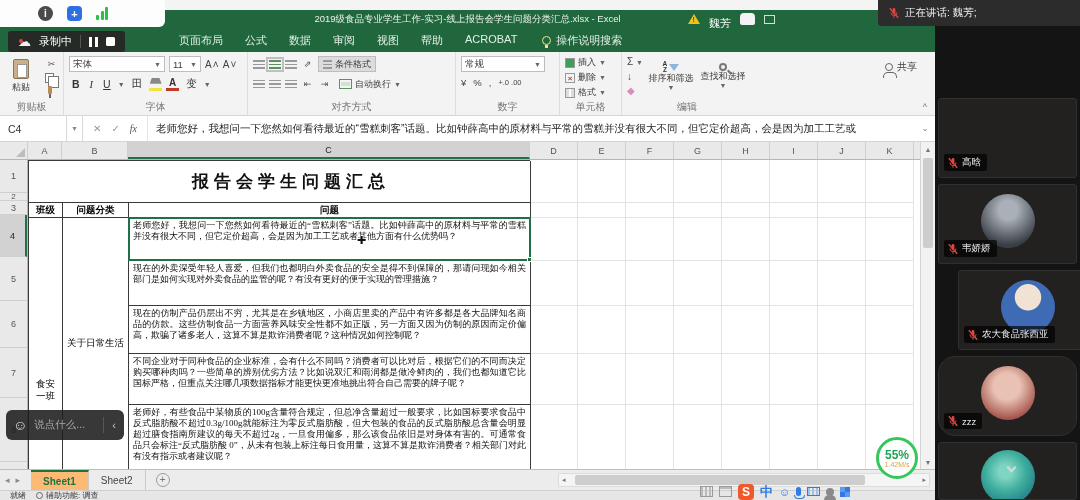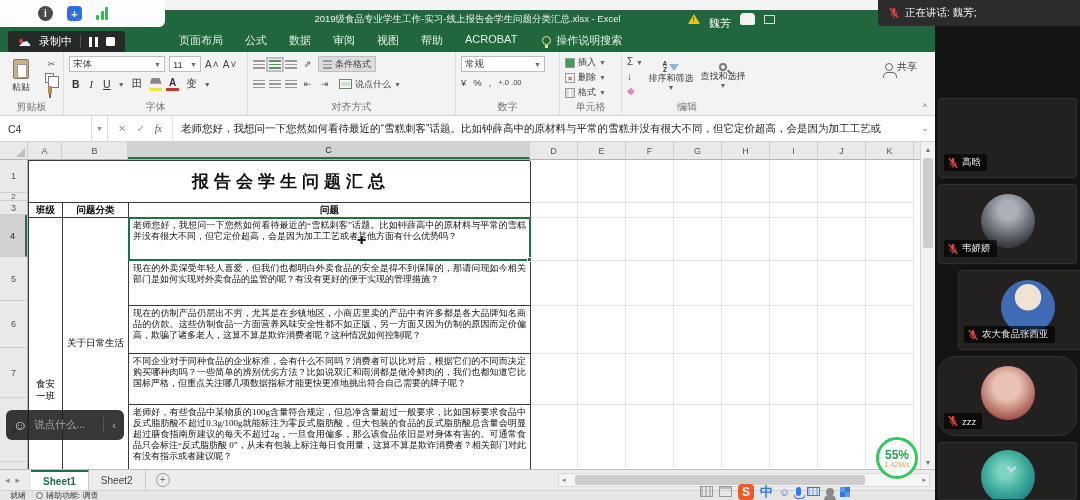--- a/index.html
+++ b/index.html
@@ -72,21 +72,21 @@
   .azico { display:flex; flex-direction:column; font-size:6.5px; font-weight:bold; color:#333; line-height:6px; }
   .ico-funnel { width:0; height:0; border-left:5px solid transparent; border-right:5px solid transparent; border-top:7px solid #8fb4d9; }
   .ico-lens { width:8px; height:8px; border:2px solid #777; border-radius:50%; position:relative; }
   .ico-lens:after { content:""; position:absolute; left:6px; top:6px; width:5px; height:2px; background:#777; transform:rotate(45deg); }
   .share-btn { position:absolute; right:18px; top:8px; display:flex; align-items:center; gap:4px; font-size:10px; color:#444; }
   .ico-person { width:8px; height:8px; border-radius:50%; border:1.5px solid #666; position:relative; }
   .ico-person:after { content:""; position:absolute; left:-3px; top:8px; width:12px; height:5px; border-radius:5px 5px 0 0; border:1.5px solid #666; border-bottom:none; }
   .ribbon-collapse { position:absolute; right:8px; bottom:3px; color:#777; font-size:9px; }
 
   .formulabar { position:absolute; left:0; top:116px; width:935px; height:26px; background:#fff; border-bottom:1px solid #d4d4d4; display:flex; align-items:center; z-index:2; }
-  .namebox { width:92px; height:100%; border-right:1px solid #d9d9d9; display:flex; align-items:center; padding-left:8px; font-size:10.5px; color:#333; }
+  .namebox { width:67px; height:100%; border-right:1px solid #d9d9d9; display:flex; align-items:center; padding-left:8px; font-size:10.5px; color:#333; }
   .nb-caret { width:16px; height:100%; border-right:1px solid #d9d9d9; display:flex; align-items:center; justify-content:center; color:#888; font-size:7px; }
   .fb-icons { display:flex; align-items:center; gap:10px; padding:0 10px; color:#999; font-size:10px; border-right:1px solid #e4e4e4; height:100%; }
   .fb-fx { font-family:"Liberation Serif", serif; font-style:italic; color:#555; }
   .fb-text { flex:1; font-size:10.5px; color:#222; padding:0 8px; white-space:nowrap; overflow:hidden; }
   .fb-expand { width:20px; color:#777; font-size:8px; text-align:center; }
 
   
   .colheaders { position:absolute; left:0; top:142px; width:935px; height:18px; background:#e9e9e9; display:flex; border-bottom:1px solid #b5b5b5; z-index:1; font-size:9px; color:#555; }
   .ch { border-right:1px solid #cfcfcf; display:flex; align-items:center; justify-content:center; height:100%; }
   .ch.corner { width:28px; position:relative; background:#e9e9e9; }
@@ -123,21 +123,21 @@
 
   .vscroll { position:absolute; left:920px; top:142px; width:15px; height:327px; background:#f2f2f2; border-left:1px solid #d4d4d4; z-index:1; }
   .vs-btn { height:14px; display:flex; align-items:center; justify-content:center; font-size:7px; color:#777; }
   .vs-thumb { position:absolute; left:2px; top:16px; width:10px; height:90px; background:#cdcdcd; border-radius:2px; }
   .vs-down { position:absolute; bottom:0; left:0; right:0; }
 
   
   .sheetbar { position:absolute; left:0; top:469px; width:935px; height:21px; background:#ececec; border-top:1px solid #bdbdbd; display:flex; align-items:center; z-index:2; }
   .st-arrows { color:#8a8a8a; font-size:9px; padding:0 5px; letter-spacing:6px; }
   .stab { height:21px; display:flex; align-items:center; padding:0 12px; font-size:10px; border-right:1px solid #c9c9c9; color:#444; }
-  .stab.active { background:#ffffff; color:#1e7145; font-weight:bold; border-top:2px solid #1e7145; }
+  .stab.active { background:#fdba74; color:#1e7145; font-weight:bold; border-top:2px solid #1e7145; }
   .st-add { width:14px; height:14px; border:1px solid #9a9a9a; border-radius:50%; color:#777; font-size:10px; line-height:12px; text-align:center; margin-left:10px; }
   .hscroll { position:absolute; left:558px; top:3px; width:372px; height:14px; background:#f5f5f5; border:1px solid #dcdcdc; display:flex; align-items:center; }
   .hs-thumb { position:absolute; left:16px; width:290px; height:10px; top:1px; background:#cdcdcd; border-radius:2px; }
   .hs-a { position:absolute; font-size:7px; color:#777; top:2px; }
   .statusbar { position:absolute; left:0; top:490px; width:935px; height:10px; background:#e6e6e6; border-top:1px solid #cfcfcf; display:flex; align-items:center; font-size:8px; color:#333; z-index:2; }
   .sb-item { margin-left:10px; display:flex; align-items:center; gap:3px; }
   .ico-access { width:7px; height:7px; border:1px solid #666; border-radius:50%; position:relative; }
 
   
   .tray { position:absolute; left:700px; top:483px; height:17px; display:flex; align-items:center; gap:6px; z-index:6; }
@@ -307,21 +307,21 @@
         </span>
       </div>
       <div class="row">
         <span class="lines-ico"></span>
         <span class="lines-ico"></span>
         <span class="lines-ico"></span>
         <span class="mini-ico">⇤</span>
         <span class="mini-ico">⇥</span>
         <span class="mergebtn">
           <span class="ico-merge"></span>
-          <span>说点什么</span>
+          <span>自动换行</span>
           <span class="caret">▼</span>
         </span>
       </div>
       <span class="rglabel">对齐方式</span>
     </div>
 
     <div class="rgroup" style="width:104px;">
       <span class="numsel">
           <span>常规</span>
           <span class="caret">▼</span>

